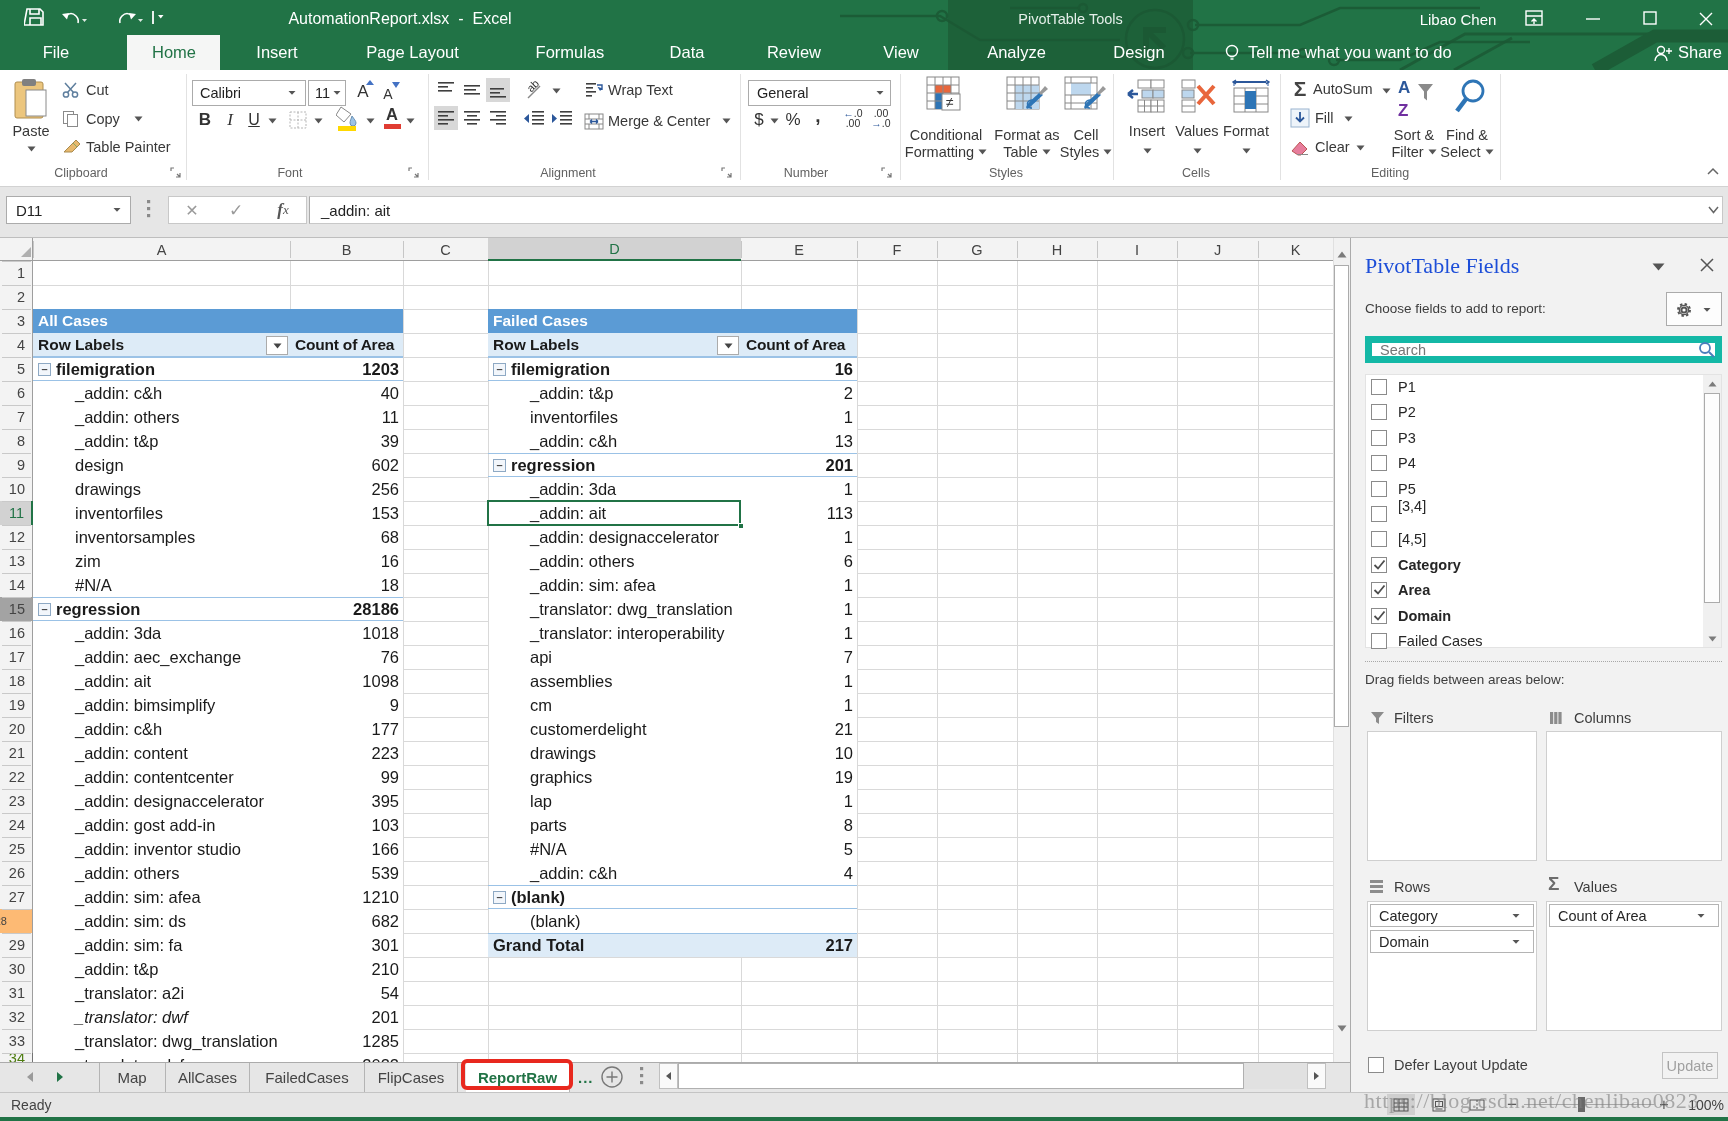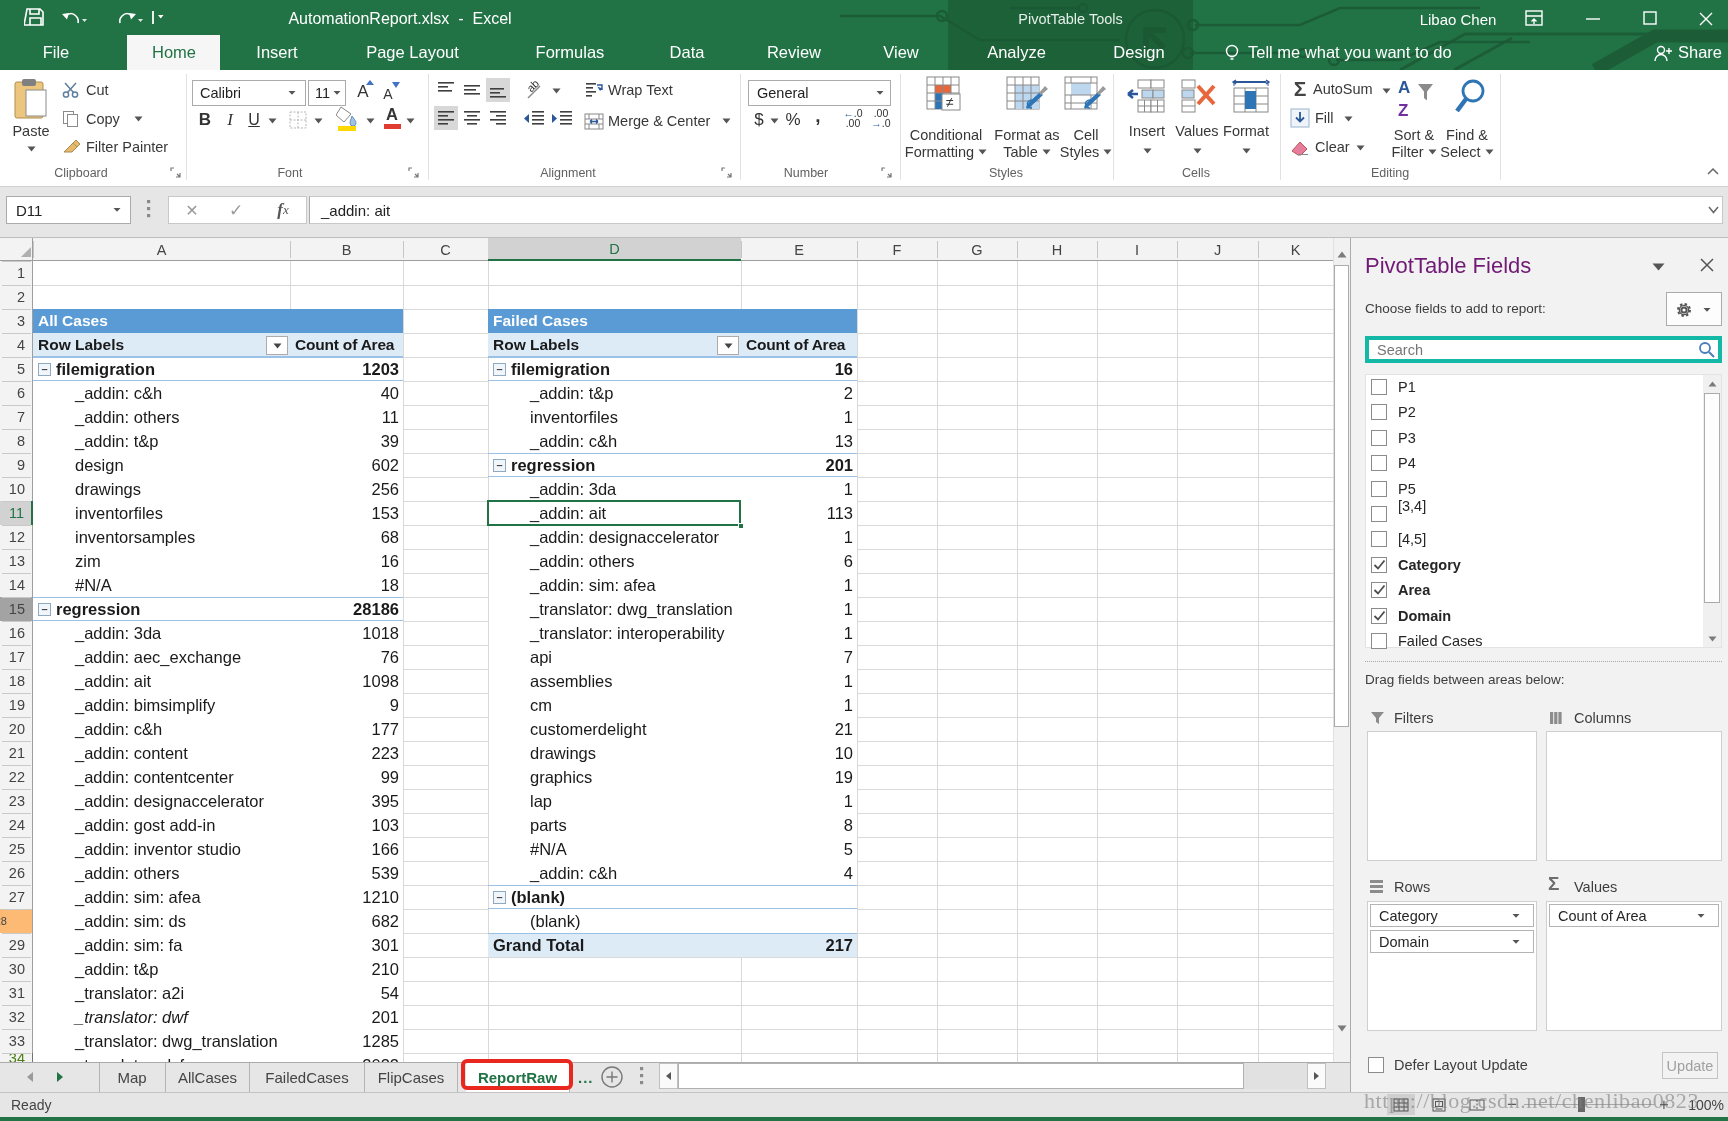--- a/index.html
+++ b/index.html
@@ -147,21 +147,21 @@
     </g>
   </svg>
 <div class="ab ct" style="position:absolute;left:86px;top:111px;width:60px;height:16px;color:#383838;font-size:14.5px;">Copy</div>
 <svg class="ab" style="left:134px;top:116px;" width="9" height="6" viewBox="0 0 9 6">
     <path d="M0.5 0.5 h8 L4.5 5.5 z" fill="#555"></path>
   </svg>
 <svg class="ab" style="left:62px;top:138px;" width="20" height="18" viewBox="0 0 20 18">
 <path d="M2 14 L10 6 l4 -4 4 4 -8 8 z" fill="#e8b96d" stroke="#a98b50"></path>
     <path d="M11 5 l4 4" stroke="#8a6" fill="none"></path>
   </svg>
-<div class="ab ct" style="position:absolute;left:86px;top:139px;width:110px;height:16px;color:#383838;font-size:14.5px;">Filter Painter</div>
+<div class="ab ct" style="position:absolute;left:86px;top:139px;width:110px;height:16px;color:#383838;font-size:14.5px;">Table Painter</div>
 <div class="ab ct" style="position:absolute;left:192px;top:80px;width:114px;height:26px;background:#fff;border:1px solid #ababab;font-size:14.5px;color:#222;padding-left:7px;">Calibri</div>
 <div class="ab cc" style="left:288px;top:90px;">
     <svg width="8" height="6" viewBox="0 0 8 6">
       <path d="M0.5 1 L4 4.8 L7.5 1" fill="#555"></path>
     </svg>
   </div>
 <div class="ab ct" style="position:absolute;left:308px;top:80px;width:38px;height:26px;background:#fff;border:1px solid #ababab;font-size:14.5px;color:#222;padding-left:6px;">11</div>
 <div class="ab cc" style="left:333px;top:90px;">
     <svg width="8" height="6" viewBox="0 0 8 6">
       <path d="M0.5 1 L4 4.8 L7.5 1" fill="#555"></path>
@@ -786,21 +786,21 @@
       <path d="M5 0.5 L9.5 6.5 H0.5 z" fill="#7b7b7b"></path>
     </svg>
   </div>
 <div class="ab" style="position:absolute;left:1334px;top:265px;width:15px;height:462px;background:#fff;border:1px solid #ababab;"></div>
 <div class="ab cc" style="left:1334px;top:1020px;width:15px;height:17px;background:#f1f1f1;">
     <svg width="10" height="7" viewBox="0 0 10 7">
       <path d="M5 6.5 L9.5 0.5 H0.5 z" fill="#7b7b7b"></path>
     </svg>
   </div>
 <div class="ab" style="position:absolute;left:1350px;top:238px;width:378px;height:854px;background:#f2f2f2;border-left:1px solid #ababab;"></div>
-<div class="ab ct" style="position:absolute;left:1365px;top:251px;width:260px;height:30px;color:#701a75;font-size:22px;">PivotTable Fields</div>
+<div class="ab ct" style="position:absolute;left:1365px;top:251px;width:260px;height:30px;color:#1d4ed8;font-size:22px;font-family:Liberation Serif, serif;">PivotTable Fields</div>
 <svg class="ab" style="left:1652px;top:263px;" width="13" height="8" viewBox="0 0 13 8">
     <path d="M0.5 0.5 h12 L6.5 7.5 z" fill="#555"></path>
   </svg>
 <svg class="ab" style="left:1700px;top:258px;" width="14" height="14" viewBox="0 0 14 14">
     <path d="M1 1 L13 13 M13 1 L1 13" stroke="#555" stroke-width="1.5"></path>
   </svg>
 <div class="ab ct" style="position:absolute;left:1365px;top:299px;width:240px;height:18px;color:#3d3d3d;font-size:13.5px;">Choose fields to add to report:</div>
 <div class="ab" style="left:1666px;top:292px;width:56px;height:34px;background:#fdfdfd;border:1px solid #ababab;">
 <svg style="position:absolute;left:8px;top:8px;" width="18" height="18" viewBox="0 0 18 18">
       <g fill="none" stroke="#555" stroke-width="2">
@@ -808,21 +808,21 @@
         <circle cx="9" cy="9" r="6" stroke-dasharray="2.4 2.3"></circle>
         <circle cx="9" cy="9" r="4.6" stroke-width="1.4"></circle>
       </g>
     </svg>
 <div class="ab cc" style="left:36px;top:14px;">
       <svg width="8" height="6" viewBox="0 0 8 6">
         <path d="M0.5 1 L4 4.8 L7.5 1" fill="#555"></path>
       </svg>
     </div>
   </div>
-<div class="ab ct" style="position:absolute;left:1365px;top:336px;width:357px;height:27px;background:#fff;border:4px solid #14b8a6;color:#767676;font-size:14.5px;padding-left:8px;">Search</div>
+<div class="ab ct" style="position:absolute;left:1365px;top:336px;width:357px;height:27px;background:#fff;border:7px solid #14b8a6;color:#767676;font-size:14.5px;padding-left:8px;">Search</div>
 <svg class="ab" style="left:1698px;top:341px;" width="17" height="17" viewBox="0 0 17 17">
     <circle cx="7" cy="7" r="5" fill="none" stroke="#4a7ebb" stroke-width="1.8"></circle>
     <path d="M11 11 L16 16" stroke="#4a7ebb" stroke-width="2"></path>
   </svg>
 <div class="ab" style="position:absolute;left:1365px;top:374px;width:357px;height:274px;background:#fff;border:1px solid #e3e3e3;overflow:hidden;"></div>
 <div class="ab cc" style="left:1371px;top:379px;width:16px;height:16px;background:#fff;border:1px solid #8b8b8b;"></div>
 <div class="ab ct" style="left:1398px;top:375px;width:240px;height:24px;font-size:14.5px;font-weight:normal;color:#262626;">P1</div>
 <div class="ab cc" style="left:1371px;top:404px;width:16px;height:16px;background:#fff;border:1px solid #8b8b8b;"></div>
 <div class="ab ct" style="left:1398px;top:400px;width:240px;height:24px;font-size:14.5px;font-weight:normal;color:#262626;">P2</div>
 <div class="ab cc" style="left:1371px;top:430px;width:16px;height:16px;background:#fff;border:1px solid #8b8b8b;"></div>

